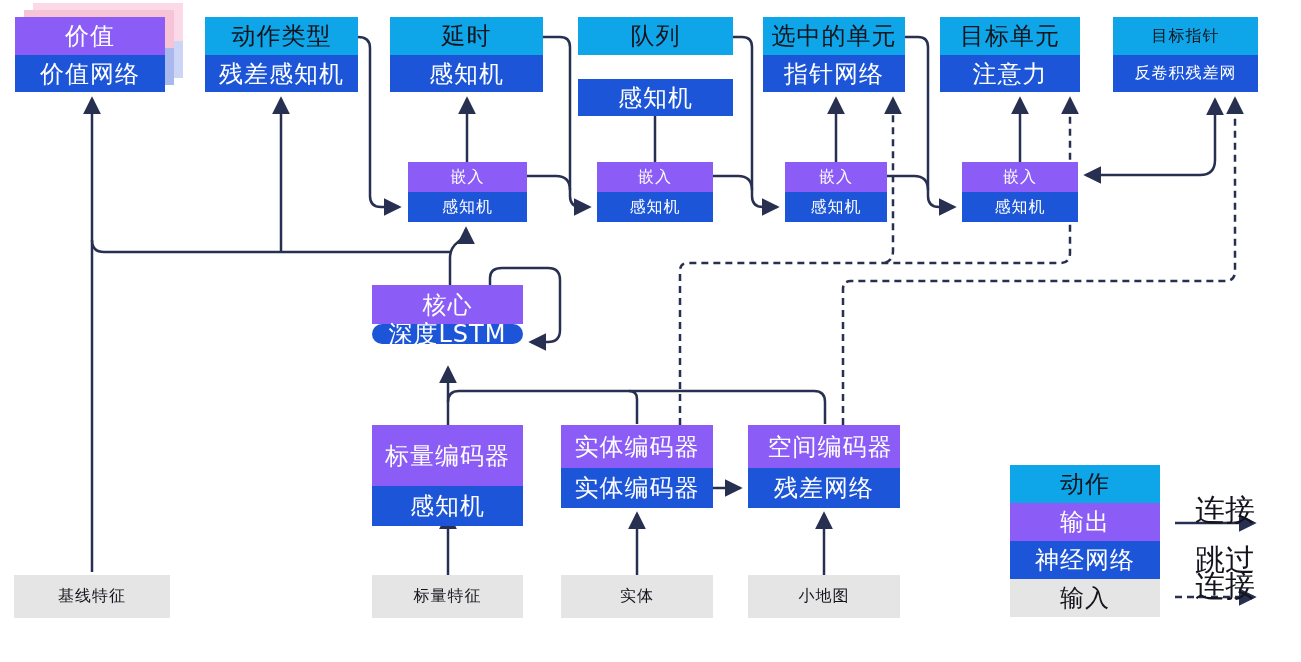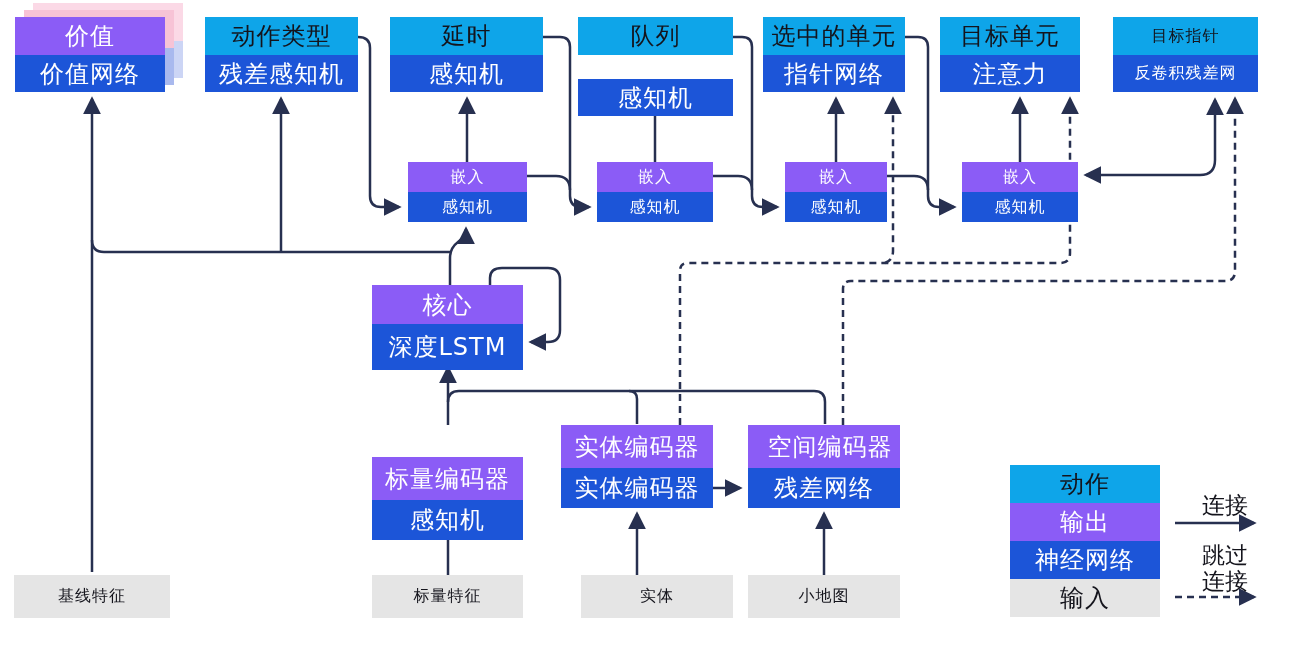--- a/index.html
+++ b/index.html
@@ -12,21 +12,21 @@
   .row{display:flex;align-items:center;justify-content:center;
        font-size:24px;letter-spacing:1px;white-space:nowrap;}
   .row.action {background:#0ea5e9;color:#14141c;}
   .row.output {background:#8b5cf6;color:#ffffff;}
   .row.network{background:#1c55d8;color:#ffffff;}
   .row.input  {background:#e5e5e5;color:#14141c;font-family:Liberation Mono, monospace;}
   .shadow{position:absolute;z-index:2;display:flex;flex-direction:column;}
   .shadow .s-top{flex:1;}
   .shadow .s-bot{flex:1;}
   .sm .row{font-size:16px;}
-  .legend-label{position:absolute;z-index:3;color:#14141c;font-size:23px;
+  .legend-label{position:absolute;z-index:3;color:#14141c;font-size:30px;
     text-align:center;white-space:nowrap;}
 </style>
 </head>
 <body>
 
 <div id="stage">
 
   <svg id="wires" width="1301" height="662" viewBox="0 0 1301 662">
     <defs>
       <marker id="arr" viewBox="0 0 10 10" refX="8.5" refY="5" markerWidth="7.2" markerHeight="7.2" orient="auto-start-reverse">
@@ -131,43 +131,43 @@
     <div class="row output" style="height:30px;">嵌入</div>
     <div class="row network" style="height:30px;">感知机</div>
   </div>
   <div class="node sm" style="left:962px;top:162px;width:116px;">
     <div class="row output" style="height:30px;">嵌入</div>
     <div class="row network" style="height:30px;">感知机</div>
   </div>
 
   <div class="node" style="left:372px;top:285px;width:151px;">
     <div class="row output" style="height:39px;">核心</div>
-    <div class="row network" style="height:46px;">深度LSTM</div>
+    <div class="row network" style="height:20px;border-radius:10px;">深度LSTM</div>
   </div>
 
   <div class="node" style="left:372px;top:425px;width:151px;">
-    <div class="row output" style="height:43px;margin-top:32px;">标量编码器</div>
+    <div class="row output" style="height:61px;">标量编码器</div>
     <div class="row network" style="height:40px;">感知机</div>
   </div>
   <div class="node" style="left:561px;top:425px;width:152px;">
     <div class="row output" style="height:43px;">实体编码器</div>
     <div class="row network" style="height:40px;">实体编码器</div>
   </div>
   <div class="node" style="left:748px;top:425px;width:152px;">
     <div class="row output" style="height:43px;padding-left:12px;">空间编码器</div>
     <div class="row network" style="height:40px;">残差网络</div>
   </div>
 
   <div class="node sm" style="left:14px;top:575px;width:156px;">
     <div class="row input" style="height:43px;">基线特征</div>
   </div>
   <div class="node sm" style="left:372px;top:575px;width:151px;">
     <div class="row input" style="height:43px;">标量特征</div>
   </div>
-  <div class="node sm" style="left:561px;top:575px;width:152px;margin-left:20px;">
+  <div class="node sm" style="left:561px;top:575px;width:152px;">
     <div class="row input" style="height:43px;">实体</div>
   </div>
   <div class="node sm" style="left:748px;top:575px;width:152px;">
     <div class="row input" style="height:43px;">小地图</div>
   </div>
 
   <div class="node" style="left:1010px;top:465px;width:150px;">
     <div class="row action" style="height:38px;">动作</div>
     <div class="row output" style="height:38px;">输出</div>
     <div class="row network" style="height:38px;">神经网络</div>

